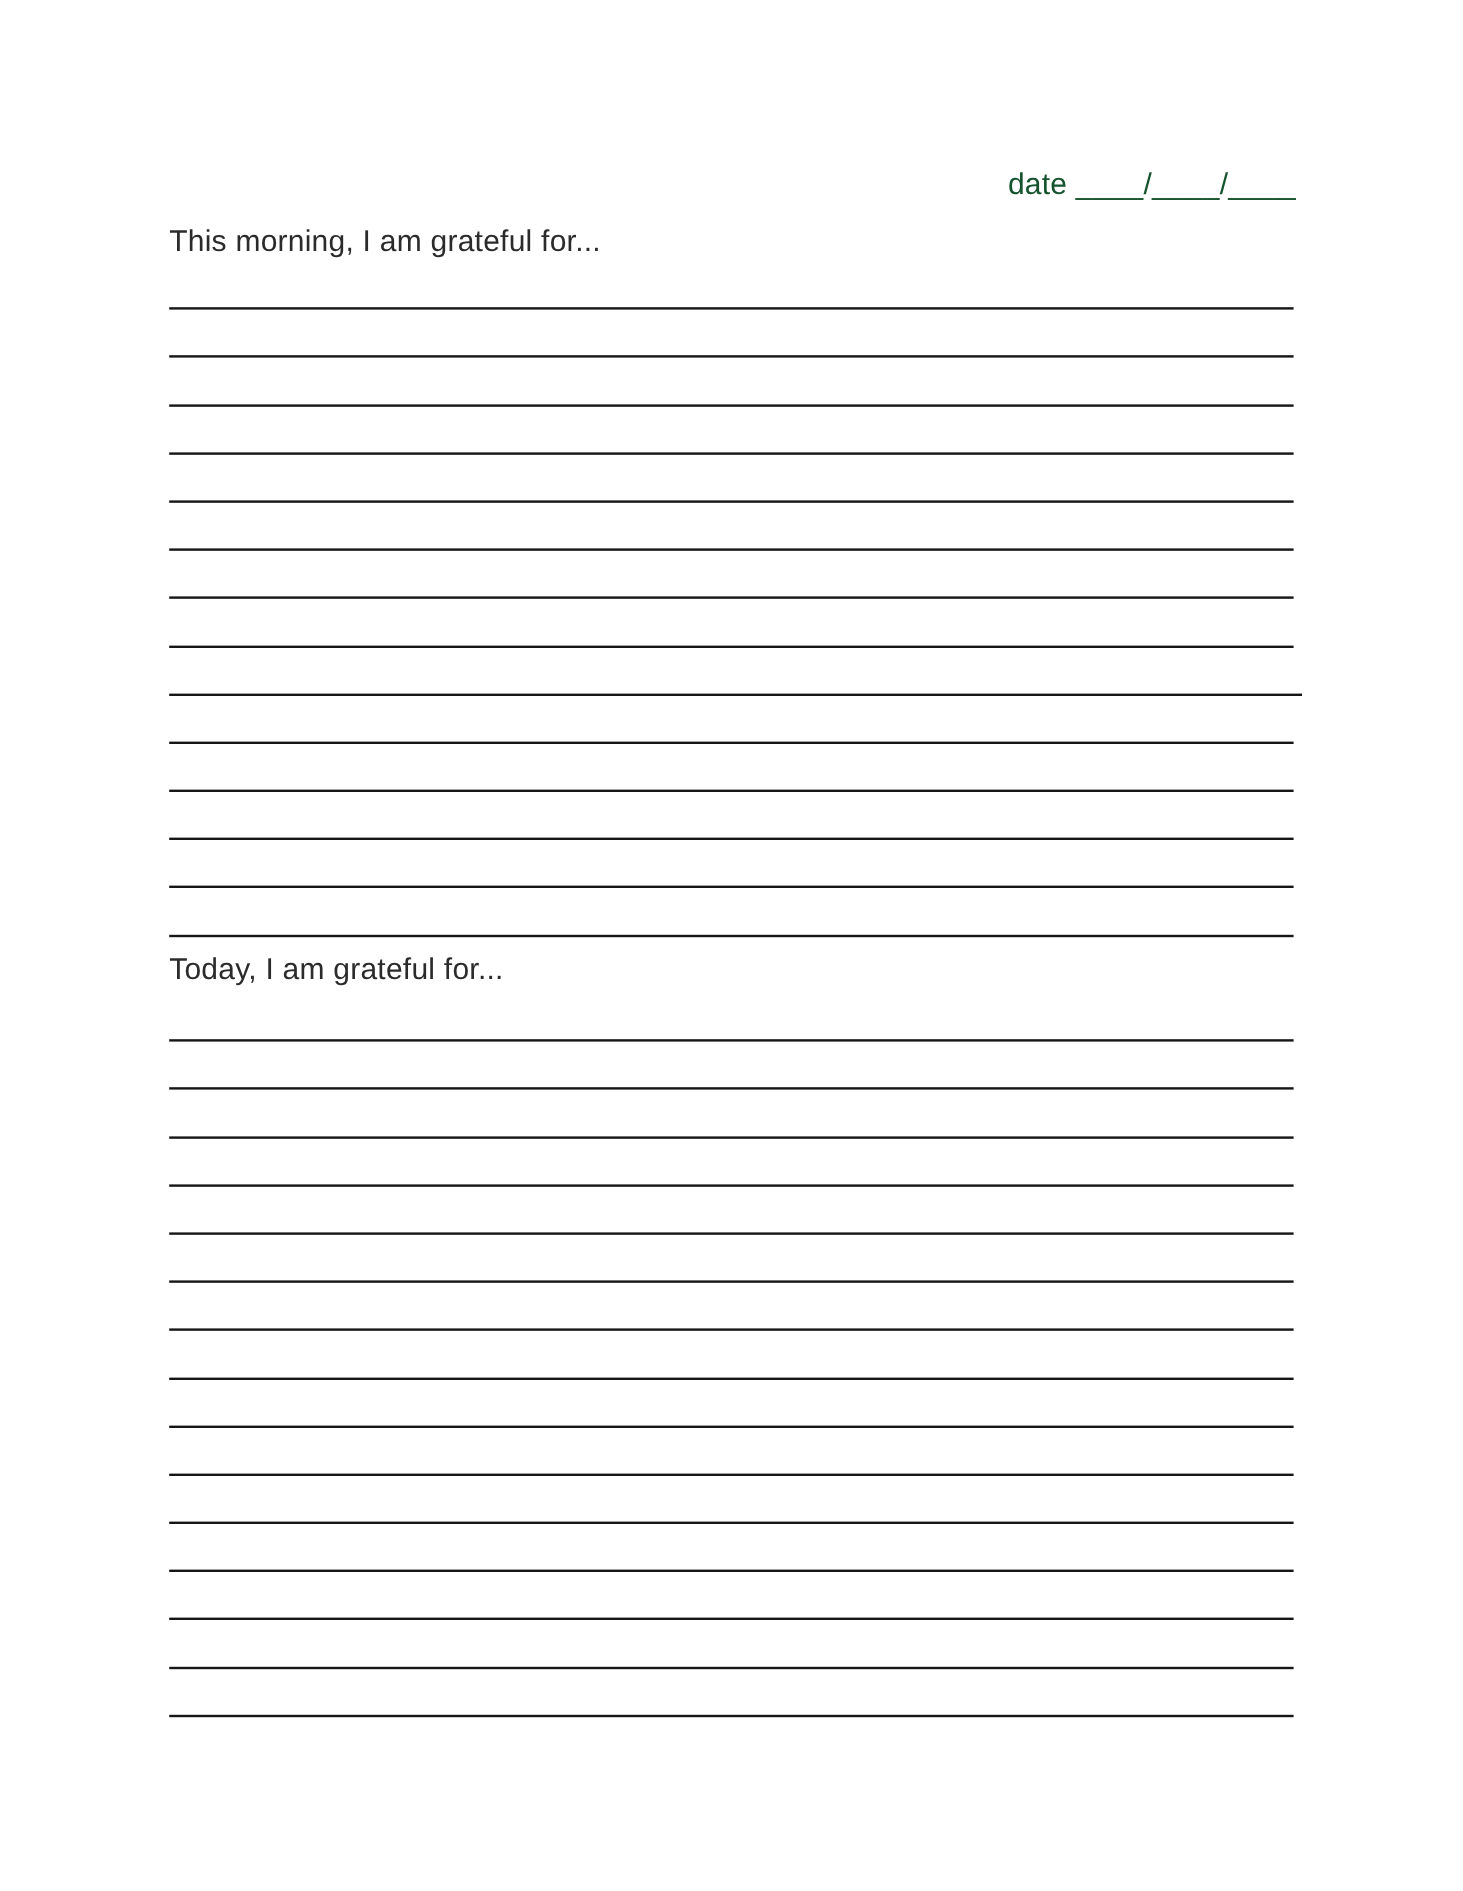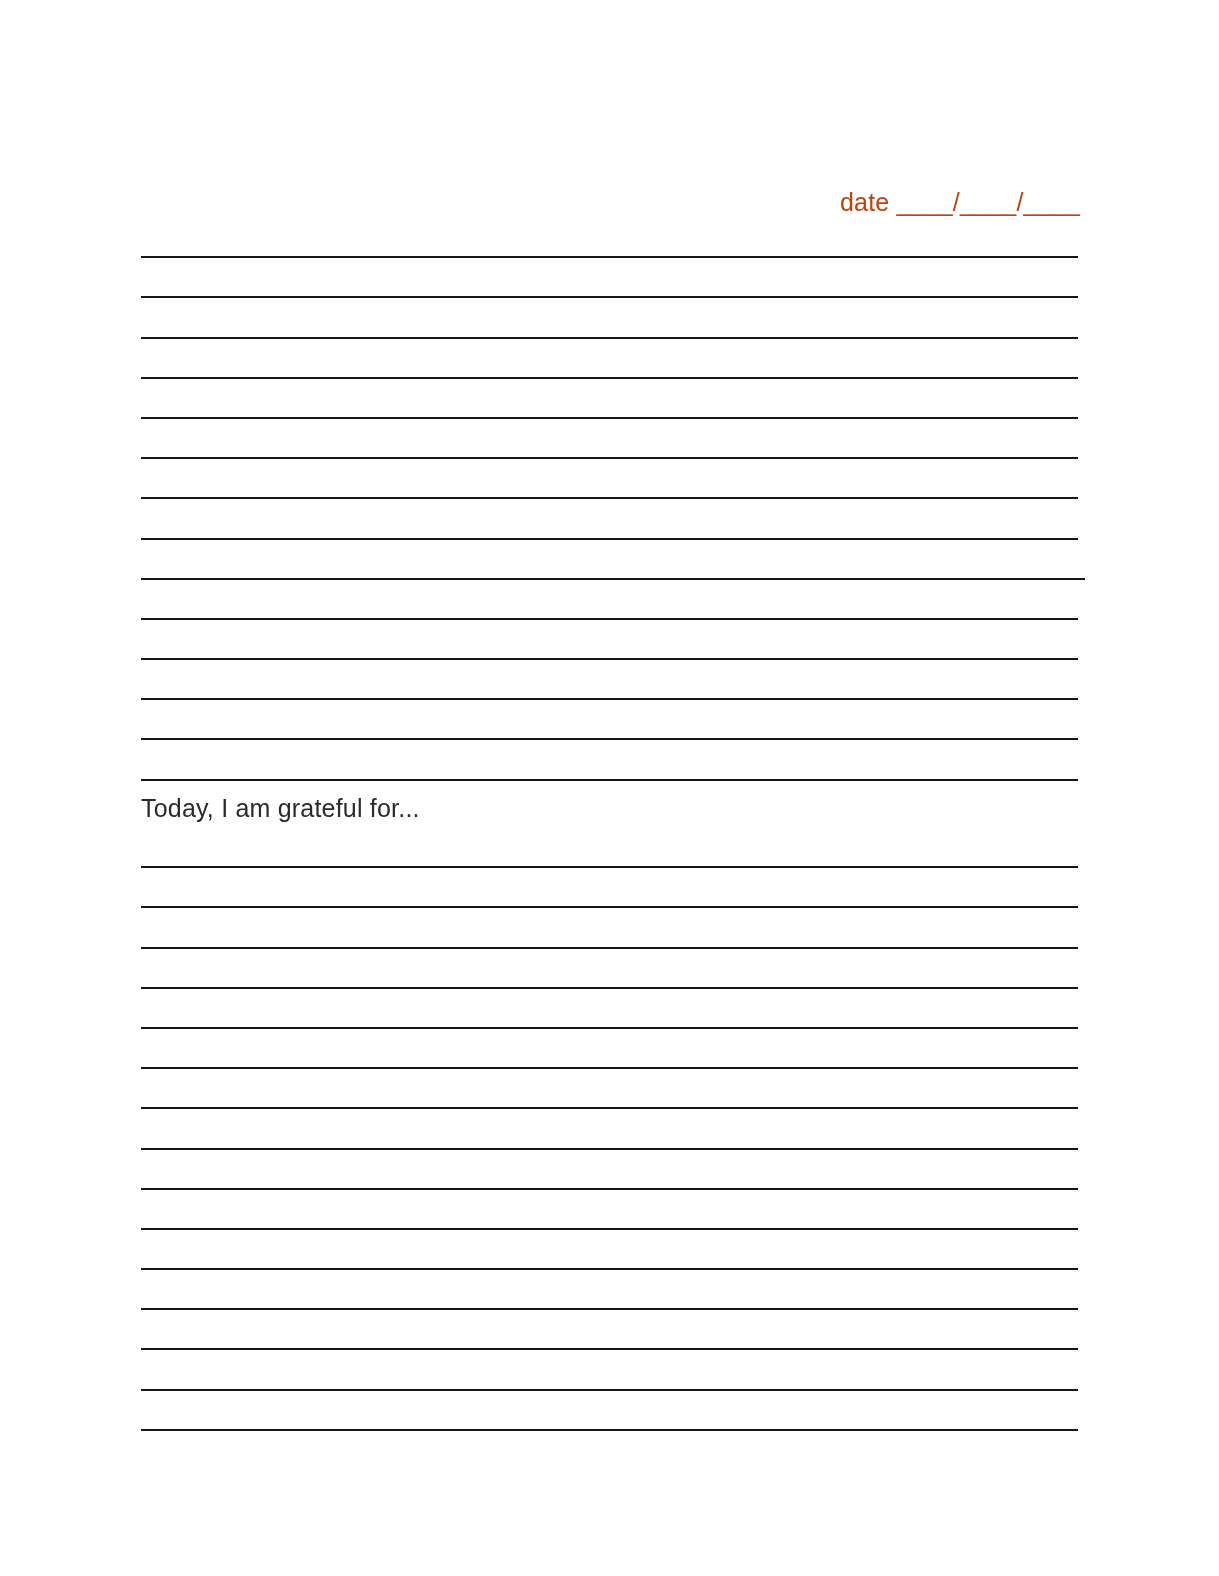--- a/index.html
+++ b/index.html
@@ -15,24 +15,23 @@
     overflow: hidden;
     font-family: "Liberation Sans", sans-serif;
     color: #2b2b2b;
   }
   .date-row {
     position: absolute;
     top: 139px;
     right: 139px;
     font-size: 25px;
     line-height: 1.2;
-    color: #c2410c;
+    color: #14532d;
     white-space: nowrap;
     letter-spacing: 0.2px;
-    margin-top: 48px;
   }
   .date-label {
     margin-right: 7px;
   }
   .date-blank, .date-sep {
     display: inline;
   }
   .section-heading {
     position: absolute;
     left: 141px;
@@ -60,20 +59,21 @@
     width: 944px;
   }
 </style>
 </head>
 <body>
 
 <div class="page">
 
   <div class="date-row"><span class="date-label">date</span><span class="date-blank">____</span><span class="date-sep">/</span><span class="date-blank">____</span><span class="date-sep">/</span><span class="date-blank">____</span></div>
 
+  <div class="section-heading heading-morning">This morning, I am grateful for...</div>
 
   <div class="lines-block lines-morning">
       <div class="write-line"></div>
       <div class="write-line"></div>
       <div class="write-line"></div>
       <div class="write-line"></div>
       <div class="write-line"></div>
       <div class="write-line"></div>
       <div class="write-line"></div>
       <div class="write-line"></div>

